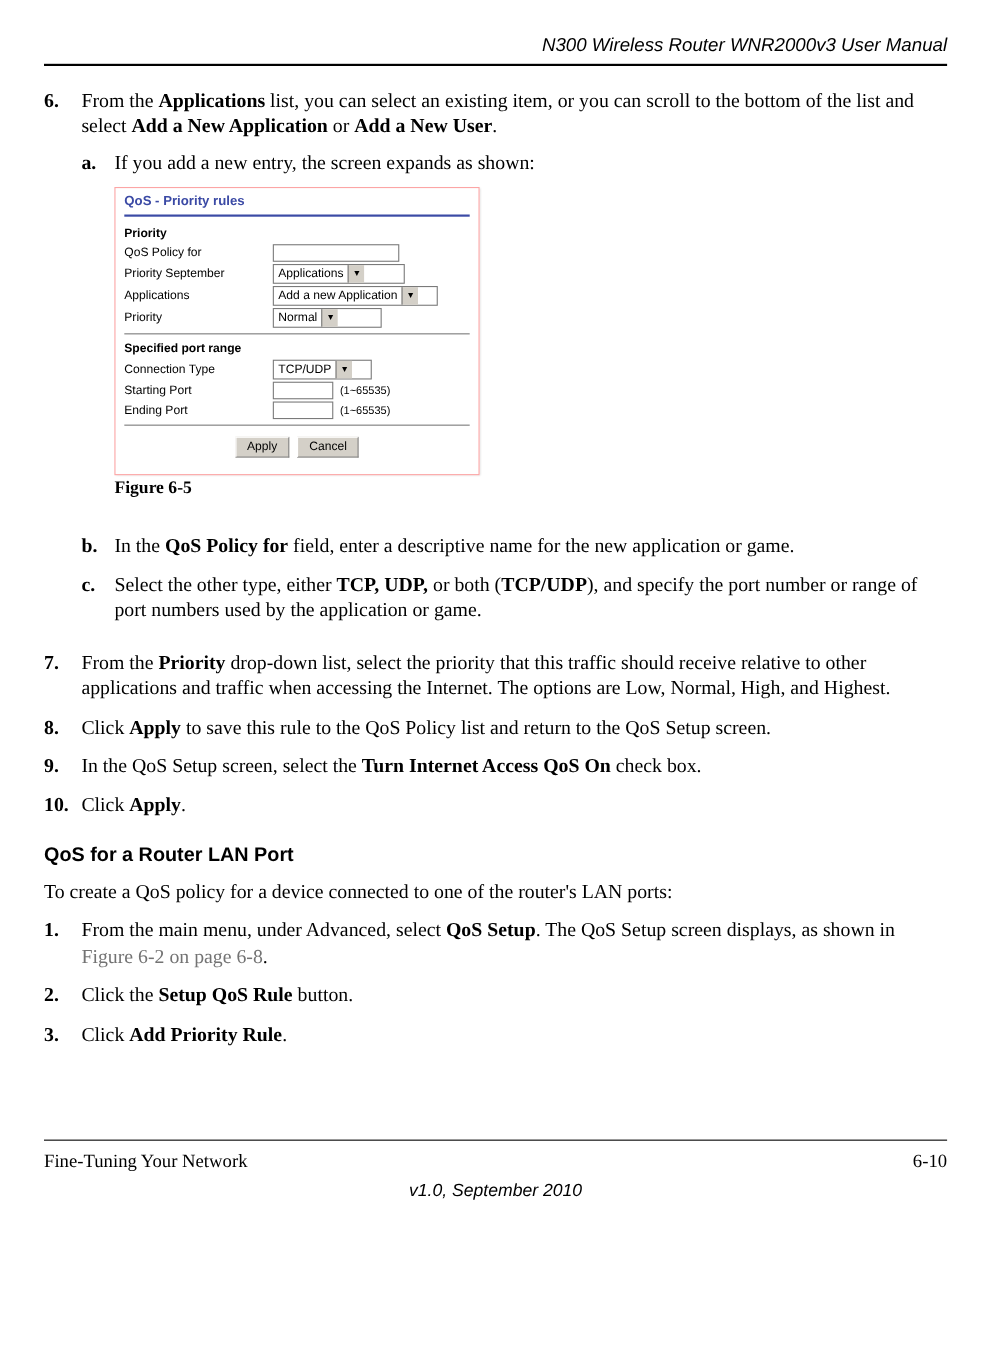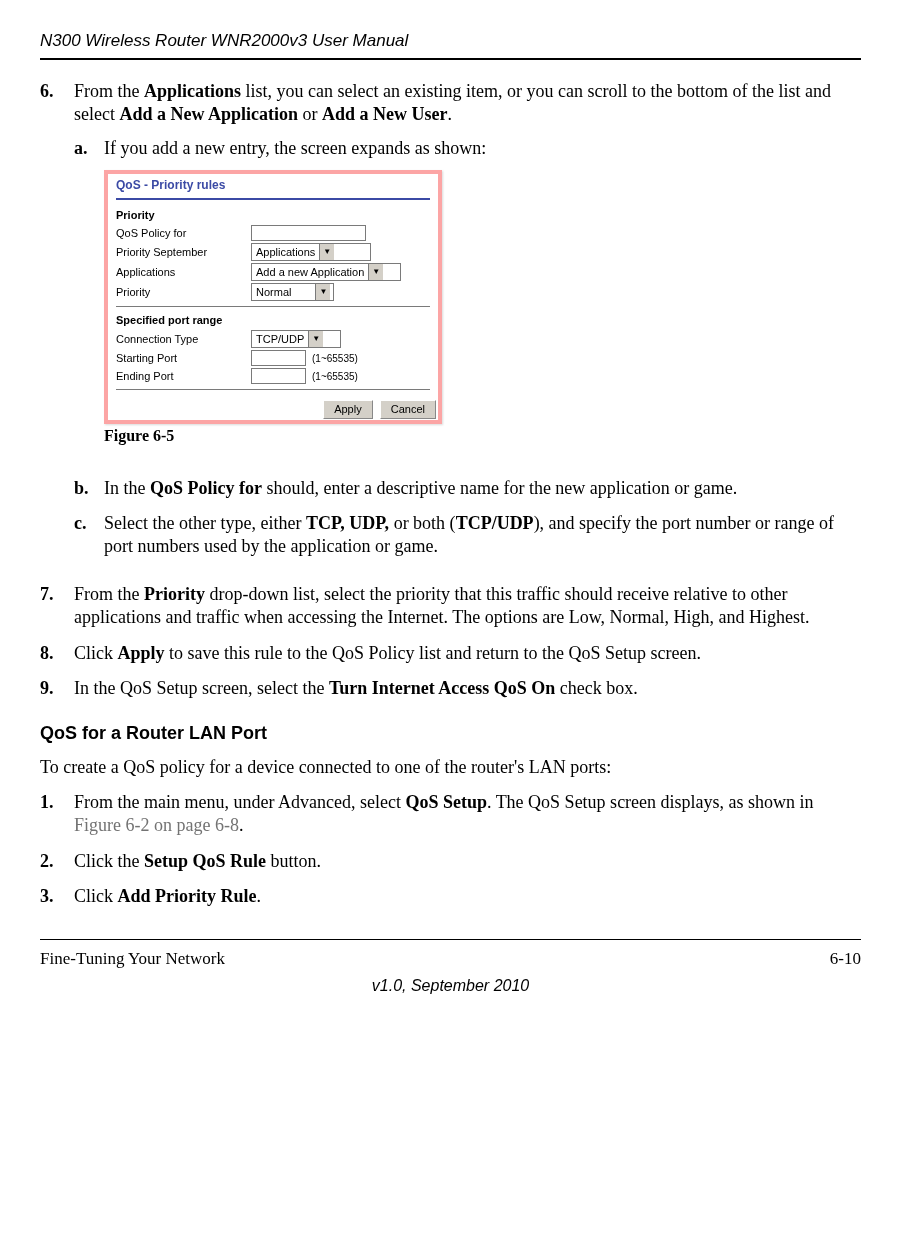--- a/index.html
+++ b/index.html
@@ -7,20 +7,21 @@
     font-size: 18px;
     line-height: 1.3;
     margin: 0;
     padding: 30px 40px;
     width: 901px;
     box-sizing: border-box;
     color: #000;
     background: #fff;
   }
   .header {
+    text-align: right;
     font-style: italic;
     font-family: Arial, Helvetica, sans-serif;
     font-size: 17px;
     margin-bottom: 6px;
   }
   .hr-top {
     border: 0;
     border-top: 2px solid #000;
     margin: 0 0 20px 0;
   }
@@ -57,21 +58,21 @@
   }
   .fig-caption {
     font-family: Liberation Serif, serif;
     font-weight: bold;
     font-size: 16px;
     margin-top: 2px;
   }
   
   .ui-box {
     width: 330px;
-    border: 4px solid #fca5a5;
+    border: 1px solid #fca5a5;
     background: #fff;
     font-family: Tahoma, Arial, sans-serif;
     font-size: 11px;
     color: #000;
     box-shadow: 1px 1px 2px rgba(0,0,0,0.15);
   }
   .ui-title {
     color: #3b4aa5;
     font-weight: bold;
     padding: 4px 8px 2px 8px;
@@ -126,22 +127,22 @@
   .ui-range {
     margin-left: 6px;
     font-size: 10px;
   }
   .ui-hr {
     border: 0;
     border-top: 1px solid #7a7a7a;
     margin: 4px 8px;
   }
   .ui-buttons {
-    text-align: right;
-    padding: 6px 0 1px 0;
+    text-align: center;
+    padding: 6px 0 15px 0;
   }
   .ui-btn {
     display: inline-block;
     background: #d4d0c8;
     border: 1px solid #888;
     border-top-color: #fff;
     border-left-color: #fff;
     font-size: 11px;
     padding: 1px 10px;
     margin: 0 2px;
@@ -149,21 +150,21 @@
   .subhead {
     font-family: Arial, Helvetica, sans-serif;
     font-weight: bold;
     font-size: 18px;
     margin-top: 22px;
     margin-bottom: 10px;
   }
   .link-text { color: #737373; }
   .footer {
     position: relative;
-    margin-top: 30px;
+    margin-top: 84px;
   }
   .hr-bot {
     border: 0;
     border-top: 1px solid #000;
     margin-bottom: 8px;
   }
   .footer-row {
     display: flex;
     justify-content: space-between;
     font-family: "Times New Roman", serif;
@@ -220,21 +221,21 @@
                 <div class="ui-row">
                   <span class="ui-label">Applications</span>
                   <div class="ui-select" style="width:150px;">
                     <span>Add a new Application</span>
                     <span class="arrow">▼</span>
                   </div>
                 </div>
 
                 <div class="ui-row">
                   <span class="ui-label">Priority</span>
-                  <div class="ui-select" style="width:83px;gap:20px;">
+                  <div class="ui-select" style="width:99px;">
                     <span>Normal</span>
                     <span class="arrow">▼</span>
                   </div>
                 </div>
 
                 <hr class="ui-hr">
 
                 <div class="ui-section-title">Specified port range</div>
 
                 <div class="ui-row">
@@ -265,21 +266,21 @@
                 </div>
               </div>
               <div class="fig-caption">Figure 6-5</div>
             </div>
           </div>
         </li>
 
         <li>
           <span class="marker">b.</span>
           <div class="content">
-            <span>In the </span><span class="bold">QoS Policy for</span><span> should, enter a descriptive name for the new application or game.</span>
+            <span>In the </span><span class="bold">QoS Policy for</span><span> field, enter a descriptive name for the new application or game.</span>
           </div>
         </li>
 
         <li>
           <span class="marker">c.</span>
           <div class="content">
             <span>Select the other type, either </span><span class="bold">TCP, UDP,</span><span> or both (</span><span class="bold">TCP/UDP</span><span>), and specify the port number or range of port numbers used by the application or game.</span>
           </div>
         </li>
       </ol>
@@ -300,20 +301,26 @@
     </div>
   </li>
 
   <li>
     <span class="marker">9.</span>
     <div class="content">
       <span>In the QoS Setup screen, select the </span><span class="bold">Turn Internet Access QoS On</span><span> check box.</span>
     </div>
   </li>
 
+  <li>
+    <span class="marker">10.</span>
+    <div class="content">
+      <span>Click </span><span class="bold">Apply</span><span>.</span>
+    </div>
+  </li>
 </ol>
 
 <div class="subhead">QoS for a Router LAN Port</div>
 
 <p style="margin:0 0 12px 0;">To create a QoS policy for a device connected to one of the router's LAN ports:</p>
 
 <ol class="num-list">
   <li>
     <span class="marker">1.</span>
     <div class="content">

